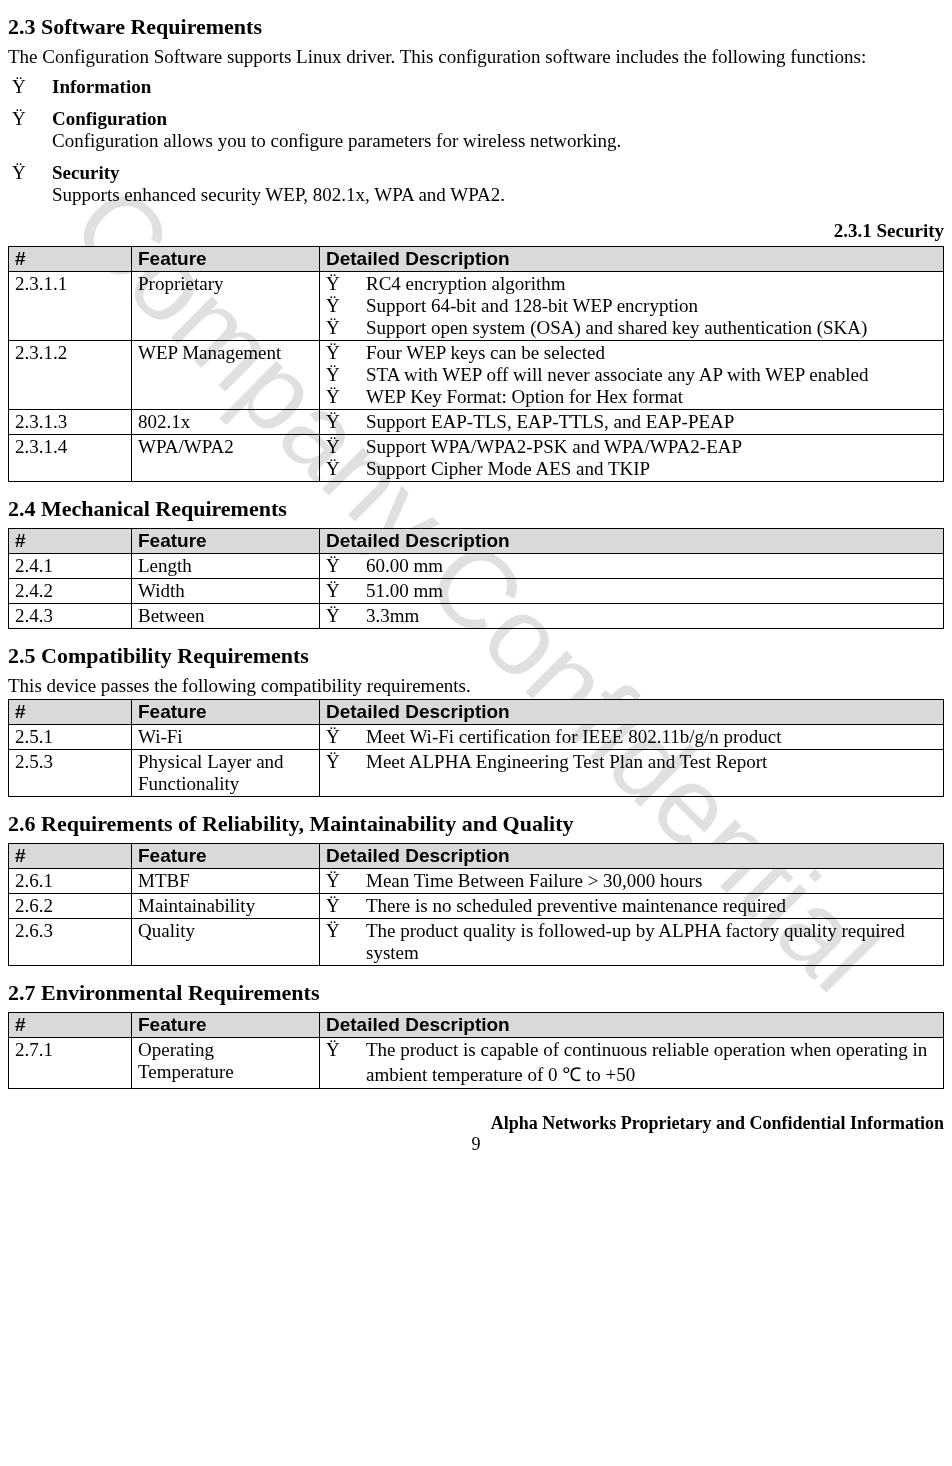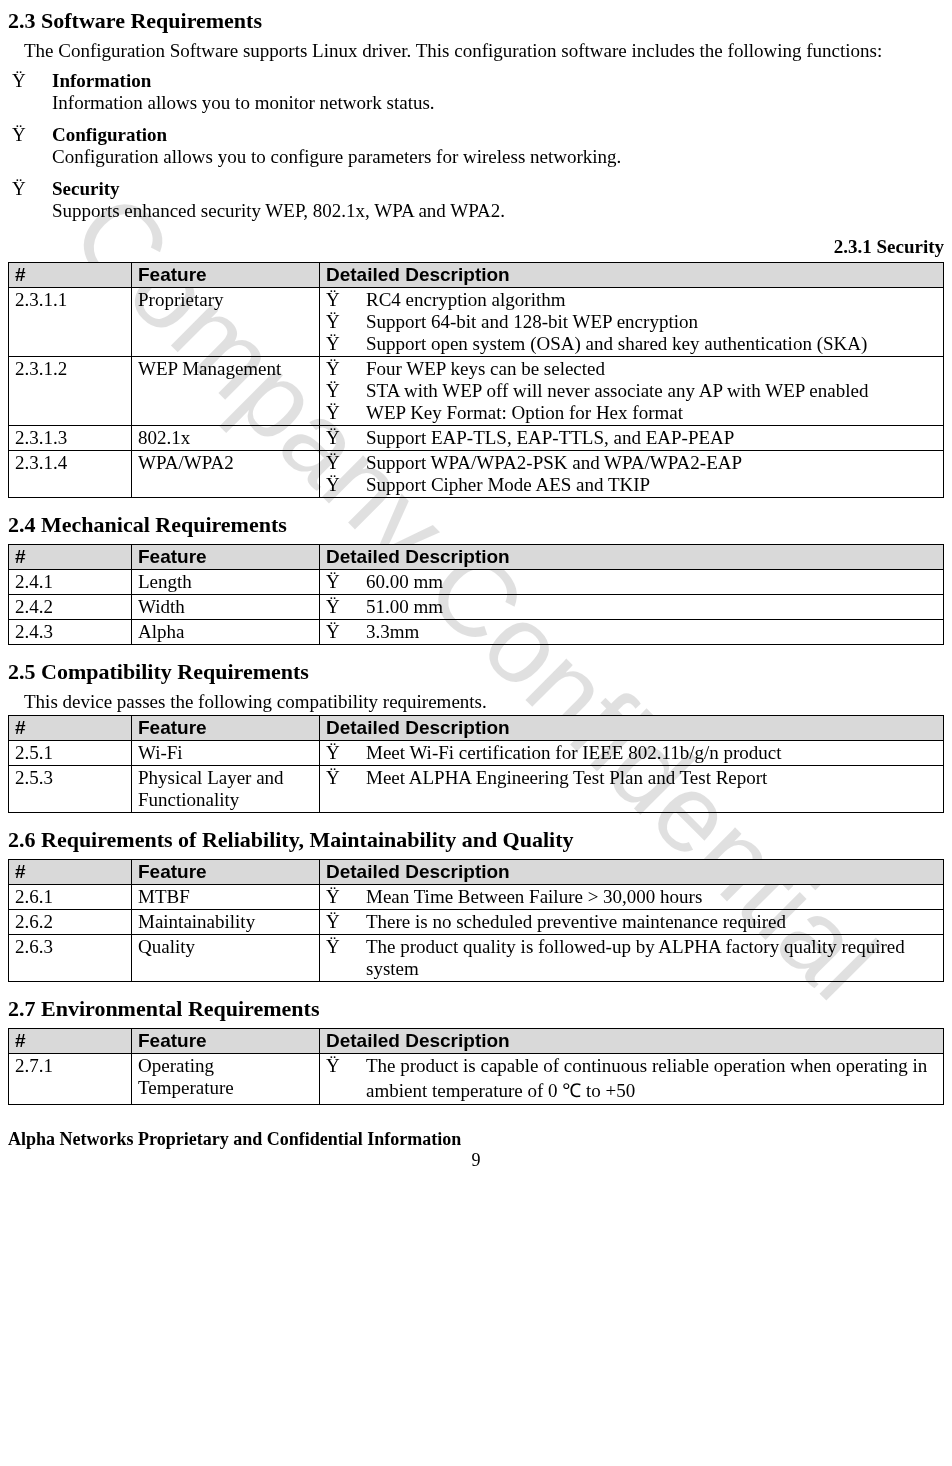--- a/index.html
+++ b/index.html
@@ -22,23 +22,23 @@
     font-family: Arial, sans-serif;
     white-space: nowrap;
     pointer-events: none;
     z-index: 0;
     font-weight: 400;
   }
   .content { position: relative; z-index: 1; }
   h2.sec {
     font-size: 22px;
     font-weight: bold;
-    margin: 0 0 6px 0;
-  }
-  p.para { margin: 2px 0 8px 16px; }
+    margin: 6px 0 6px 0;
+  }
+  p.para { margin: 2px 0 8px 0; }
   .feat-list { margin: 4px 0 10px 0; }
   .feat-item { display: flex; margin: 4px 0 10px 0; }
   .feat-bullet { width: 40px; text-align: left; font-family: "Times New Roman"; padding-left:4px; }
   .feat-body { flex: 1; }
   .feat-title { font-weight: bold; }
   h3.subsec { font-size: 19px; font-weight: bold; margin: 14px 0 4px 0; text-align: right; }
   table.req {
     border-collapse: collapse;
     width: 100%;
     margin: 2px 0 14px 0;
@@ -60,21 +60,21 @@
   table.req th.c2, table.req td.c2 { width: 175px; }
   ul.cell-list {
     list-style: none;
     margin: 0;
     padding: 0;
   }
   ul.cell-list li { display: flex; }
   ul.cell-list li .b { width: 40px; flex-shrink:0; }
   ul.cell-list li .t { flex:1; }
   .footer {
-    text-align: left;
+    text-align: right;
     font-weight: bold;
     margin-top: 24px;
     font-size: 18px;
   }
   .pagenum { text-align:center; font-weight: normal; font-size:18px; }
 </style>
 </head>
 <body>
 
 <div class="watermark">Company Confidential</div>
@@ -82,21 +82,20 @@
 <div class="content">
 
   <h2 class="sec">2.3 Software Requirements</h2>
   <p class="para">The Configuration Software supports Linux driver. This configuration software includes the following functions:</p>
 
   <div class="feat-list">
     <div class="feat-item">
       <div class="feat-bullet">Ÿ</div>
       <div class="feat-body">
         <div class="feat-title">Information</div>
-        <div>Information allows you to monitor network status.</div>
       </div>
     </div>
     <div class="feat-item">
       <div class="feat-bullet">Ÿ</div>
       <div class="feat-body">
         <div class="feat-title">Configuration</div>
         <div>Configuration allows you to configure parameters for wireless networking.</div>
       </div>
     </div>
     <div class="feat-item">
@@ -218,21 +217,21 @@
             <ul class="cell-list">
               <li>
                 <span class="b">Ÿ</span>
                 <span class="t">51.00 mm</span>
               </li>
             </ul>
           </td>
         </tr>
         <tr>
           <td class="c1">2.4.3</td>
-          <td class="c2">Alpha</td>
+          <td class="c2">Between</td>
           <td>
             <ul class="cell-list">
               <li>
                 <span class="b">Ÿ</span>
                 <span class="t">3.3mm</span>
               </li>
             </ul>
           </td>
         </tr>
       </tbody>

